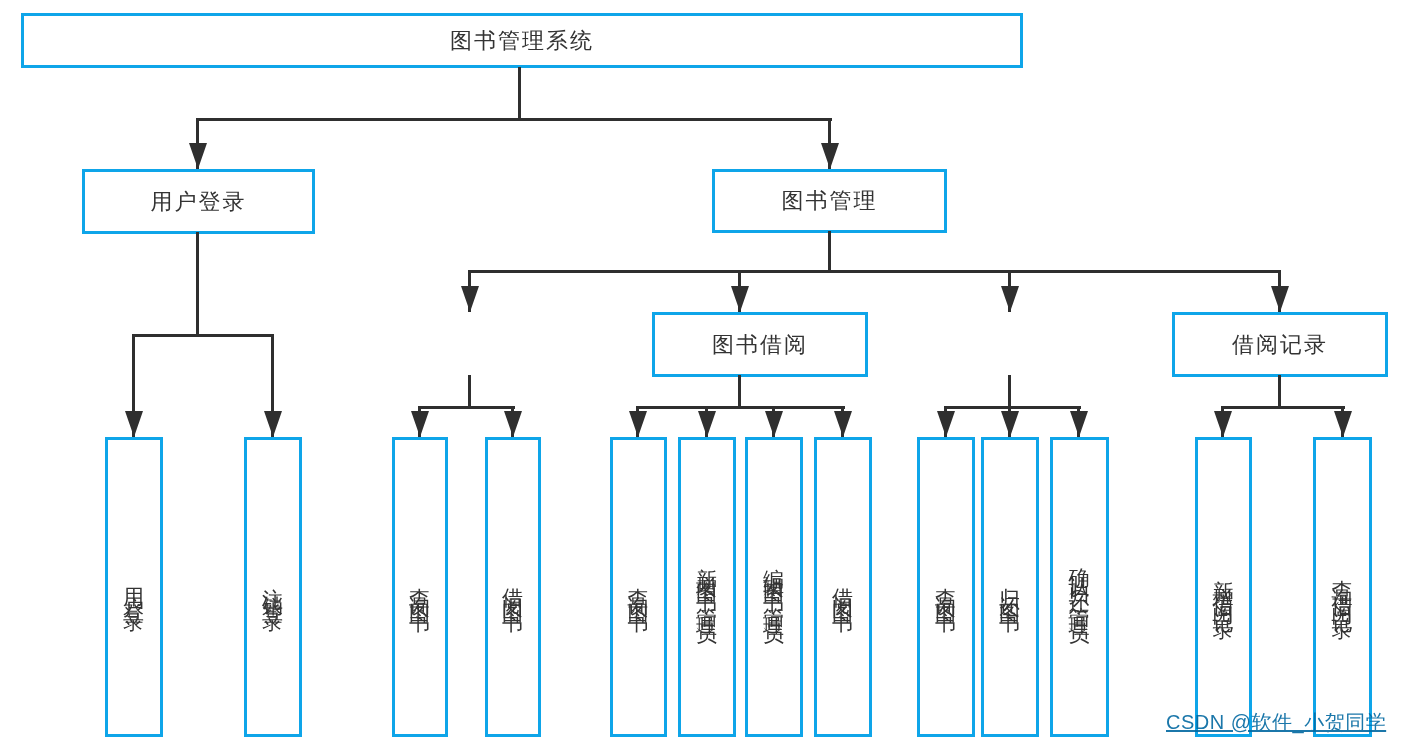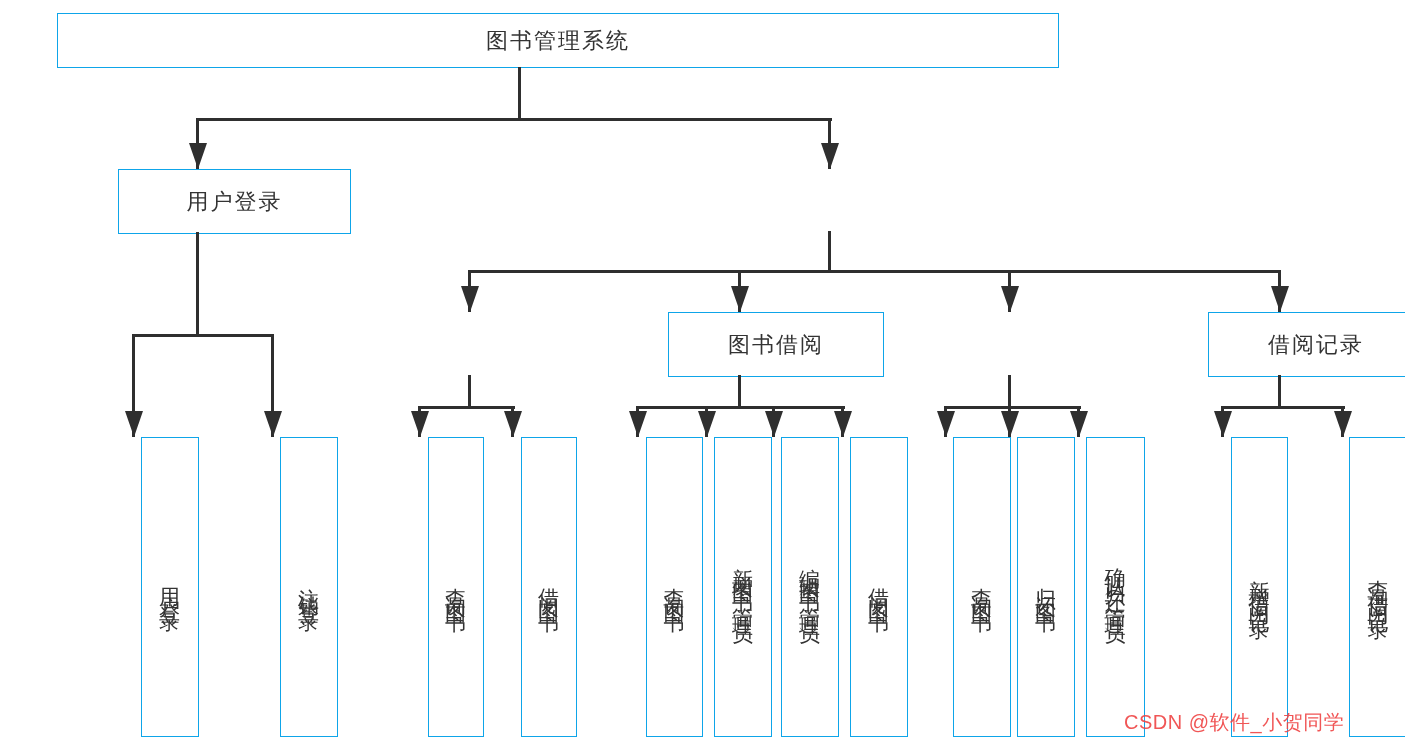--- a/index.html
+++ b/index.html
@@ -1,57 +1,61 @@
 <!DOCTYPE html>
 <html><head>
 <meta charset="utf-8">
 <style>
   html,body{margin:0;padding:0;background:#fff;}
   .canvas{
     position:relative;width:1405px;height:747px;background:#fff;
     font-family:"Liberation Sans", sans-serif;overflow:hidden;
   }
   .node{
-    position:absolute;box-sizing:border-box;border:1px solid #0ea5e9;background:#fff;
-    display:flex;align-items:center;justify-content:center;color:#333;margin-left:36px;
+    position:absolute;box-sizing:border-box;border:3px solid #0ea5e9;background:#fff;
+    display:flex;align-items:center;justify-content:center;color:#333;
   }
   .hnode{font-size:22px;letter-spacing:2px;}
   .vnode .vtext{
     writing-mode:vertical-rl;text-orientation:mixed;
     font-size:21px;letter-spacing:8px;line-height:1;color:#333;
   }
   .hline,.vline{position:absolute;background:#2f2f2f;}
   .hline{height:3px;}
   .vline{width:3px;}
   .arr{
     position:absolute;width:0;height:0;
     border-left:9px solid transparent;border-right:9px solid transparent;
     border-top:26px solid #2f2f2f;
   }
   .watermark{
-    position:absolute;left:1124px;top:709px;width:215px;
-    font-size:20px;color:#ef4444;white-space:nowrap;z-index:5;opacity:.9;
+    position:absolute;left:1166px;top:709px;width:215px;
+    font-size:20px;color:#0369a1;white-space:nowrap;z-index:5;opacity:.9;
     letter-spacing:0.5px;
+    text-decoration:underline;
   }
 </style>
 </head>
 <body>
 
 <div class="canvas">
 
   <div class="node hnode" style="left:21px;top:13px;width:1002px;height:55px;">
     <span>图书管理系统</span>
   </div>
 
   <div class="node hnode" style="left:82px;top:169px;width:233px;height:65px;">
     <span>用户登录</span>
   </div>
 
+  <div class="node hnode" style="left:712px;top:169px;width:235px;height:64px;">
+    <span>图书管理</span>
+  </div>
 
-  <div class="node hnode" style="left:632px;top:312px;width:216px;height:65px;">
+  <div class="node hnode" style="left:652px;top:312px;width:216px;height:65px;">
     <span>图书借阅</span>
   </div>
   <div class="node hnode" style="left:1172px;top:312px;width:216px;height:65px;">
     <span>借阅记录</span>
   </div>
 
   <div class="node vnode" style="left:105px;top:437px;width:58px;height:300px;">
     <span class="vtext">用户登录</span>
   </div>
   <div class="node vnode" style="left:244px;top:437px;width:58px;height:300px;">

